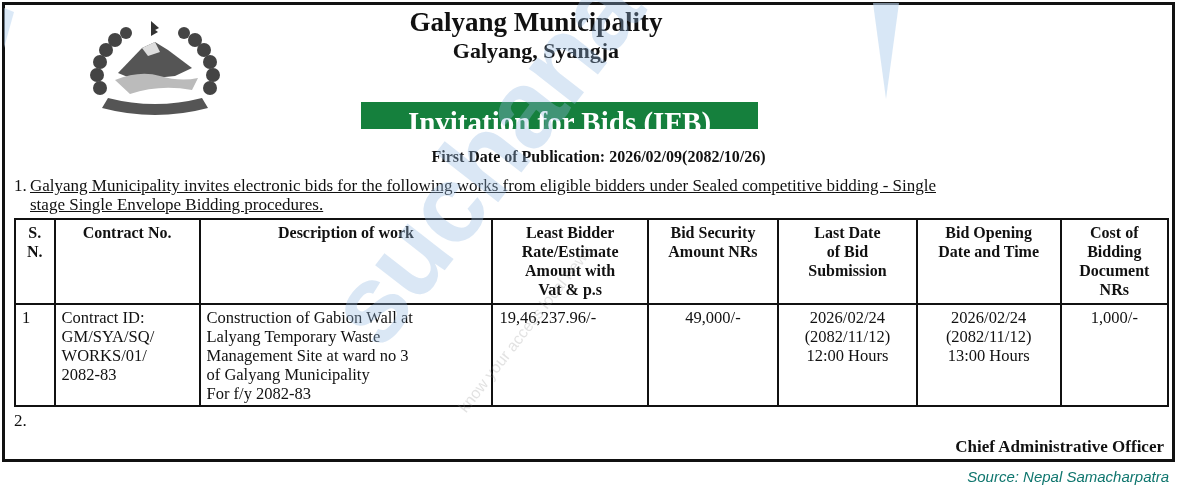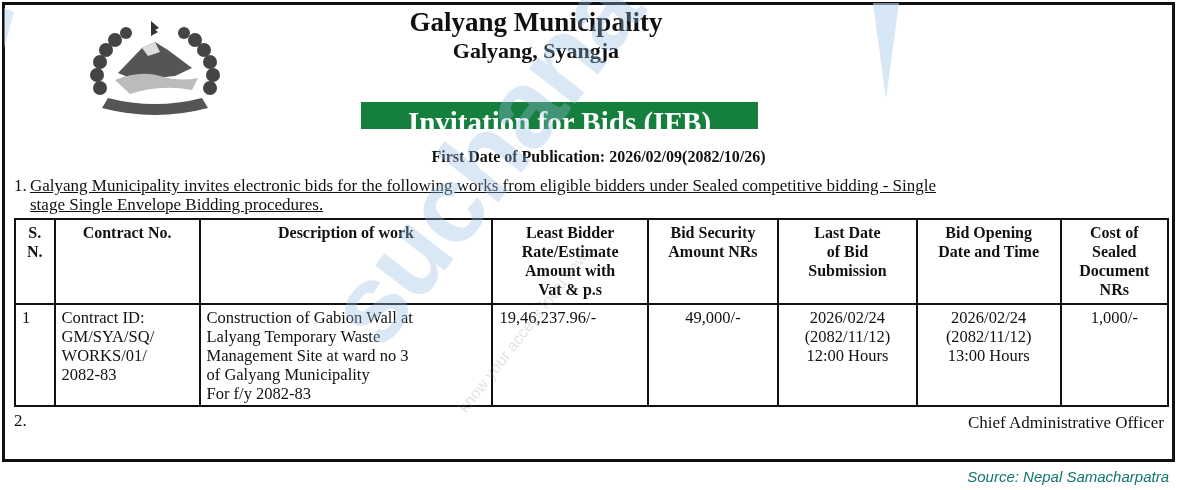--- a/index.html
+++ b/index.html
@@ -26,21 +26,21 @@
                border-collapse: collapse; table-layout: fixed; }
   table.bids th, table.bids td { border: 2px solid #111; vertical-align: top; padding: 3px 6px 2px 6px; }
   table.bids th { font-weight: bold; font-size: 16px; line-height: 19px; text-align: center; height: 78px; }
   table.bids td { font-size: 16.5px; line-height: 19px; height: 95px; }
   .c-sn { width: 38px; } .c-cn { width: 139px; } .c-desc { width: 281px; }
   .c-amt { width: 149px; } .c-sec { width: 125px; } .c-last { width: 133px; }
   .c-open { width: 138px; } .c-cost { width: 103px; }
   th.left { text-align: left; }
   td.center { text-align: center; margin-left: 34px; }
   .lines span { display: block; white-space: nowrap; }
-  .sig { position: absolute; right: 17px; top: 413px; font-weight: normal; font-size: 17px; }
+  .sig { position: absolute; right: 17px; top: 437px; font-weight: bold; font-size: 17px; }
   .source { position: absolute; right: 12px; top: 468px; font-family: "Liberation Sans", "DejaVu Sans", sans-serif;
             font-style: italic; font-size: 15px; color: #0f766e; }
   .wm { position: absolute; color: rgba(150,185,225,0.35); font-family: "Liberation Sans", sans-serif;
         font-weight: bold; pointer-events: none; }
   .wm-big { left: 300px; top: 290px; font-size: 110px; transform: rotate(-52deg); transform-origin: left top; letter-spacing: -2px; }
   .wm-small { left: 455px; top: 405px; font-size: 16px; font-weight: normal; transform: rotate(-52deg); transform-origin: left top; color: rgba(140,140,140,0.25); }
   .spike { position: absolute; left: 873px; top: 3px; width: 0; height: 0;
            border-left: 13px solid transparent; border-right: 13px solid transparent;
            border-top: 96px solid rgba(190,215,240,0.6); }
   .spike-l { position: absolute; left: 4px; top: 8px; width: 10px; height: 40px;
@@ -129,21 +129,21 @@
         <span>Last Date</span>
           <span>of Bid</span>
         <span>Submission</span>
       </th>
       <th class="lines">
         <span>Bid Opening</span>
           <span>Date and Time</span>
       </th>
       <th class="lines">
         <span>Cost of</span>
-          <span>Sealed</span>
+          <span>Bidding</span>
         <span>Document</span>
           <span>NRs</span>
       </th>
     </tr>
   </thead>
   <tbody>
     <tr>
       <td>1</td>
       <td class="lines">
         <span>Contract ID:</span>

